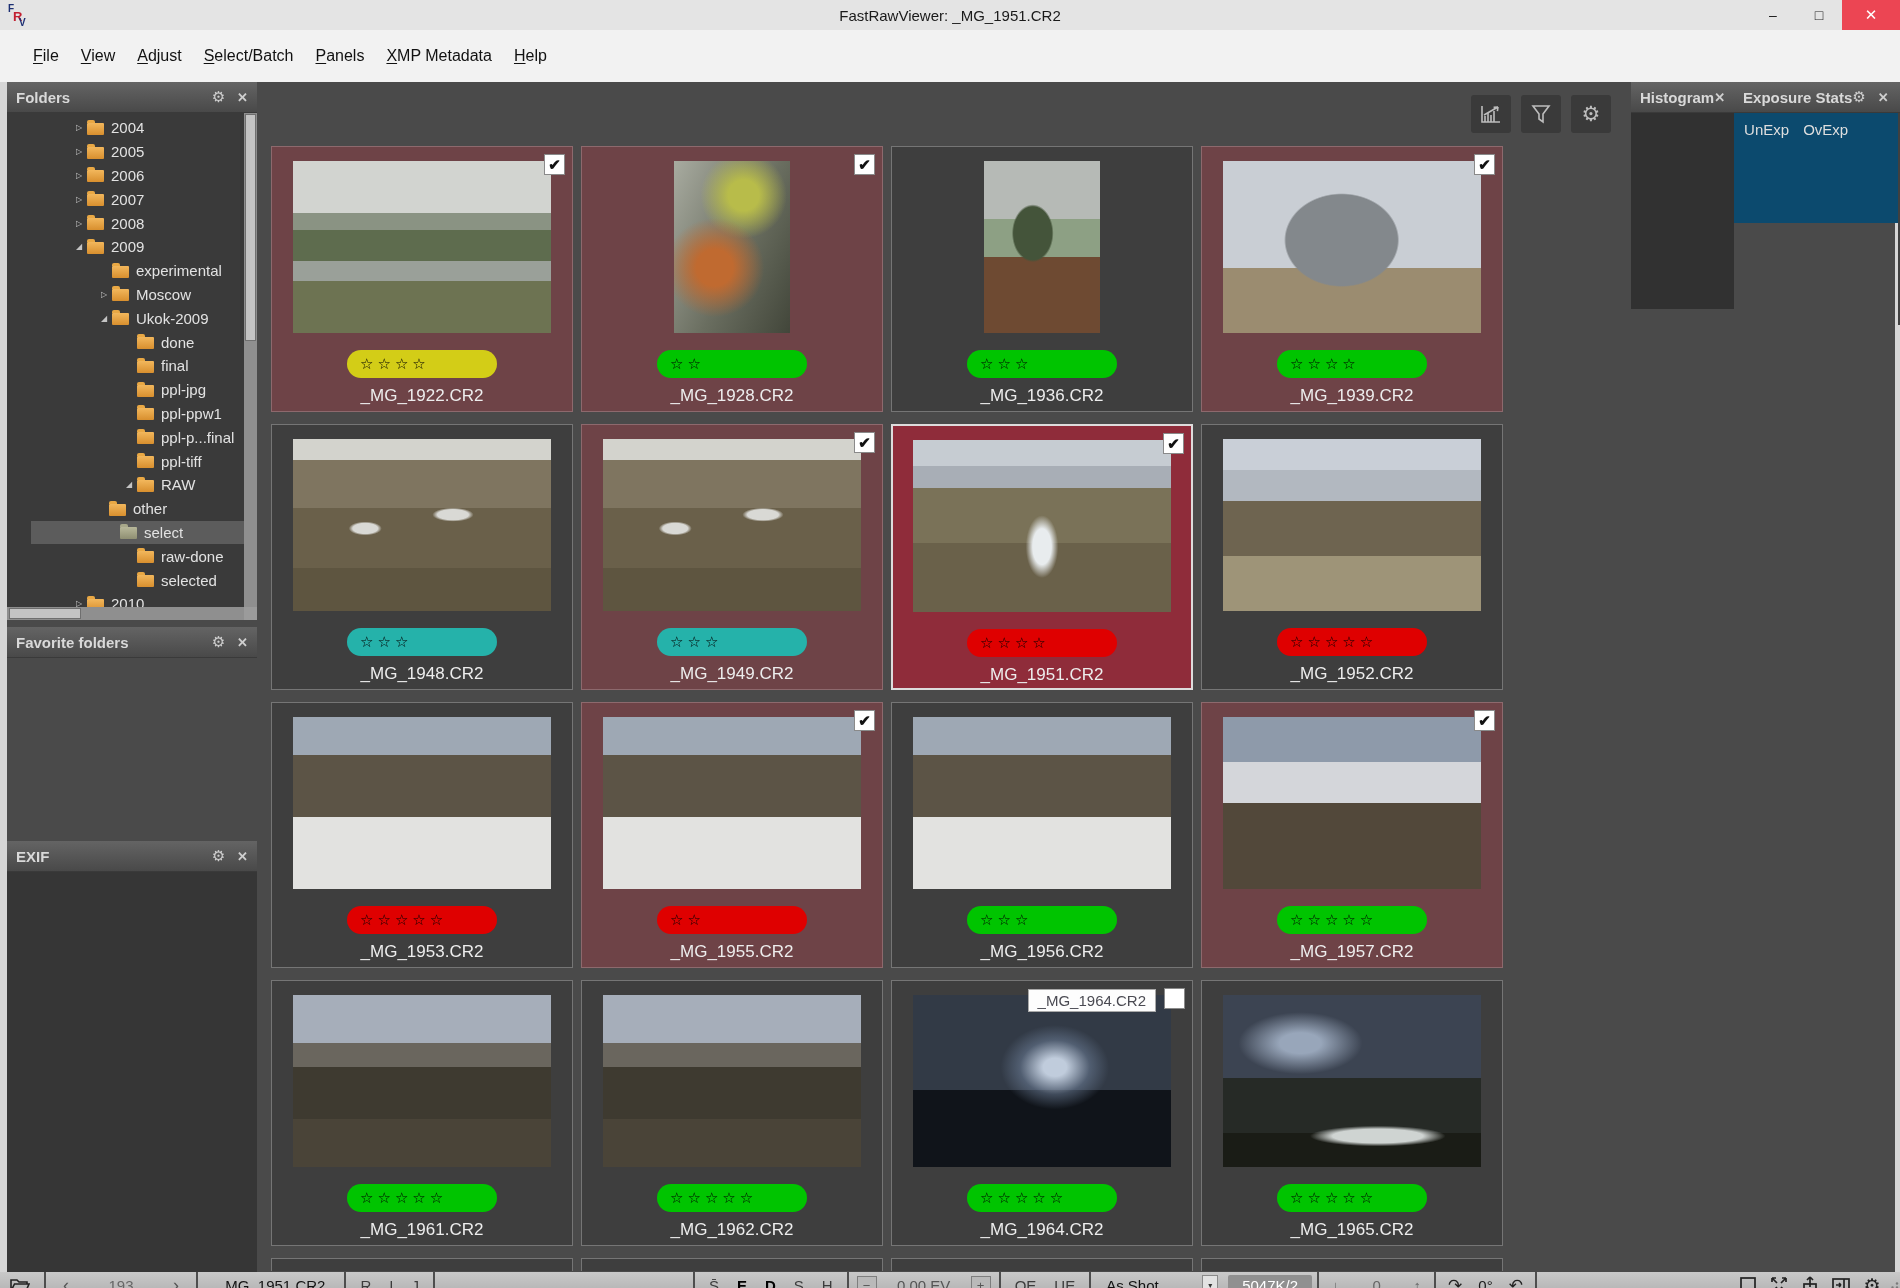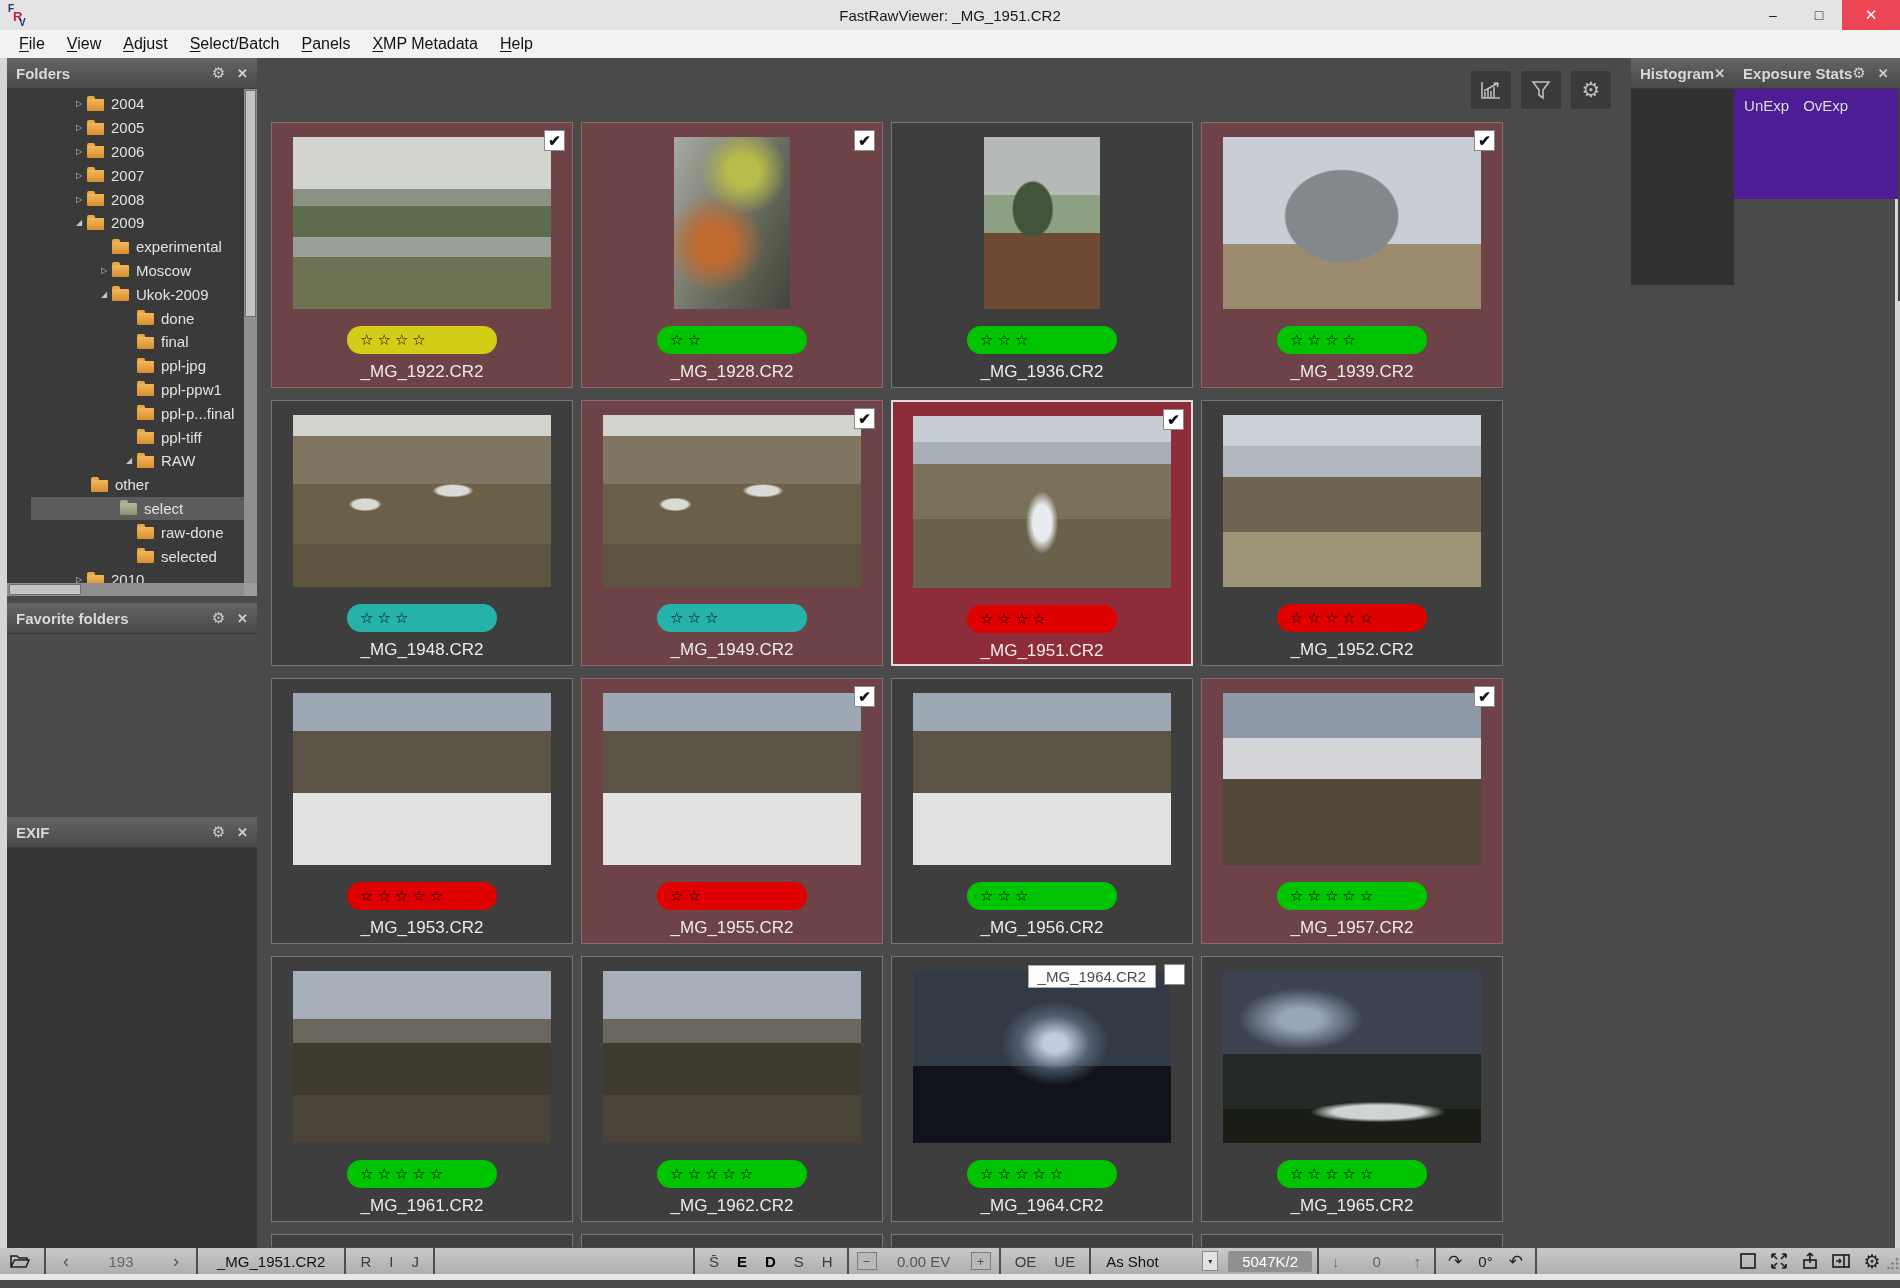--- a/index.html
+++ b/index.html
@@ -12,21 +12,21 @@
   .logo span{position:absolute;font-weight:bold;line-height:1;}
   .logo .l1{left:2px;top:1px;font-size:10px;color:#1c2f73;}
   .logo .l2{left:7px;top:7px;font-size:13px;color:#c32031;}
   .logo .l3{left:13px;top:15px;font-size:10px;color:#1c2f73;}
   .wtitle{position:absolute;left:0;right:0;text-align:center;font-size:15px;color:#1a1a1a;}
   .wincontrols{margin-left:auto;display:flex;height:100%;position:relative;}
   .wc{width:46px;height:100%;display:flex;align-items:center;justify-content:center;
       font-size:14px;color:#222;}
   .wc.close{width:58px;background:#ec4553;color:#fff;font-size:15px;}
   
-  .menubar{height:28px;background:#f2f2f2;display:flex;align-items:center;padding-left:8px;}
+  .menubar{height:52px;background:#f2f2f2;display:flex;align-items:center;padding-left:22px;}
   .mitem{padding:0 11px;font-size:16px;color:#111;}
   .mitem u{text-underline-offset:2px;}
   
   .contentwrap{height:1190px;display:flex;background:#4a4a4a;
                border-left:7px solid #d6d6d6;border-right:5px solid #d6d6d6;box-sizing:border-box;}
   .leftcol{width:250px;flex:none;display:flex;flex-direction:column;}
   .maincol{flex:1;display:flex;flex-direction:column;min-width:0;}
   .rightcol{width:264px;flex:none;display:flex;flex-direction:row;}
   .pgap{height:7px;background:#4a4a4a;flex:none;}
   
@@ -103,21 +103,21 @@
   .sc-snow{background:linear-gradient(#9ea8b4 0 22%,#5c5446 22% 58%,#e2e2e0 58% 100%);}
   .sc-range{background:linear-gradient(#8e9aaa 0 26%,#d4d6da 26% 50%,#52483a 50% 100%);}
   .sc-dark{background:linear-gradient(#a6aeba 0 28%,#6a665e 28% 42%,#3e3a30 42% 72%,#4a4438 72% 100%);}
   .sc-rays{background:radial-gradient(ellipse 30% 35% at 55% 42%,#c0ccdc 0 15%,rgba(112,130,156,.5) 45%,rgba(0,0,0,0) 70%),
            linear-gradient(#323a46 0 55%,#10141a 55% 100%);}
   .sc-lake{background:radial-gradient(ellipse 40% 30% at 30% 28%,#98a6ba 0 20%,rgba(0,0,0,0) 60%),
            radial-gradient(ellipse 35% 8% at 60% 82%,#cfd4d2 0 50%,rgba(0,0,0,0) 75%),
            linear-gradient(#3c4452 0 48%,#262a26 48% 80%,#1a1c16 80% 100%);}
   
   .histbody{height:196px;background:#313131;}
-  .esbody{height:110px;background:#4c1d95;padding:8px 10px;box-sizing:border-box;
+  .esbody{height:110px;background:#0c4a6e;padding:8px 10px;box-sizing:border-box;
           color:#dedede;font-size:15px;display:flex;gap:14px;align-items:flex-start;}
   .xmpbody{background:#404040;padding-bottom:12px;}
   .xmprow{display:flex;gap:9px;padding:9px 9px 0;}
   .xbtn{width:36px;height:36px;box-sizing:border-box;background:#484848;border:2px solid #8e8e8e;
         border-radius:3px;color:#d6d6d6;display:flex;align-items:center;justify-content:center;
         font-size:19px;}
   .xbtn.bright{border-color:#dedede;}
   .swatch{width:36px;height:36px;box-sizing:border-box;border:2px solid #2e2e2e;border-radius:2px;}
   .swatch.selw{border-color:#e6e6e6;}
   .xfield{margin:10px 9px 0;height:24px;background:#383838;border:1px solid #5c5c5c;border-radius:3px;}
@@ -267,21 +267,21 @@
               <div class="trow" style="padding-left: 114px;">
                 <span class="texp"></span>
                 <span class="fldr"></span>
                 <span class="tlab">ppl-tiff</span>
               </div>
               <div class="trow" style="padding-left: 114px;">
                 <span class="texp">◢</span>
                 <span class="fldr"></span>
                 <span class="tlab">RAW</span>
               </div>
-              <div class="trow" style="padding-left: 68px;">
+              <div class="trow" style="padding-left: 86px;">
                 <span class="texp"></span>
                 <span class="fldr"></span>
                 <span class="tlab">other</span>
               </div>
               <div class="trow tsel" style="padding-left: 73px; margin-left: 24px;">
                 <span class="texp"></span>
                 <span class="fldr fsel"></span>
                 <span class="tlab">select</span>
               </div>
               <div class="trow" style="padding-left: 114px;">

